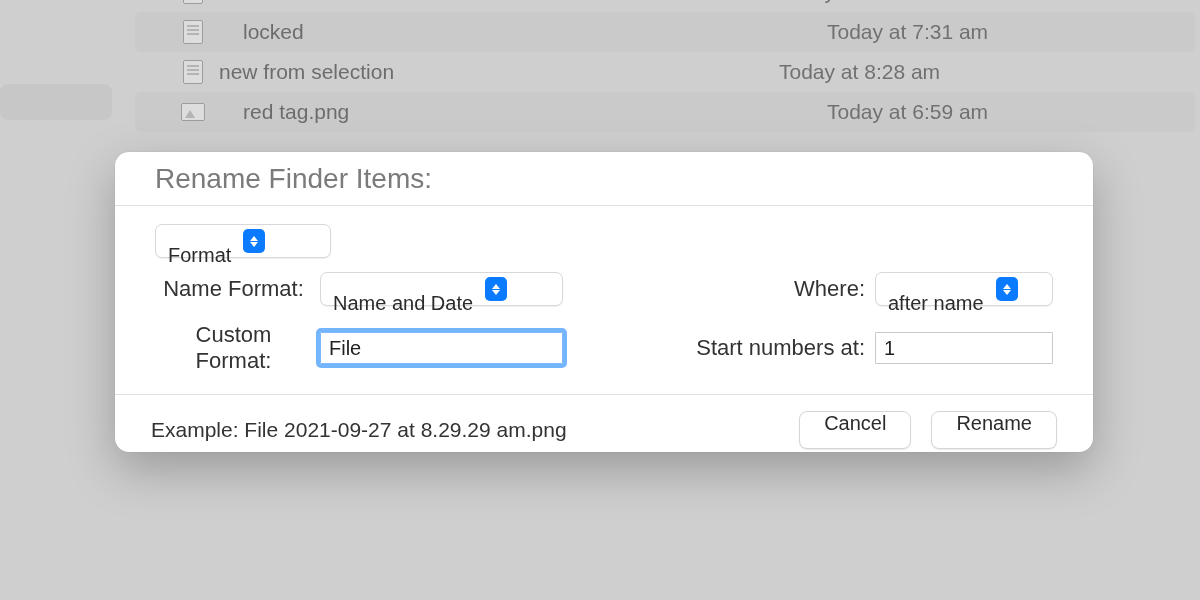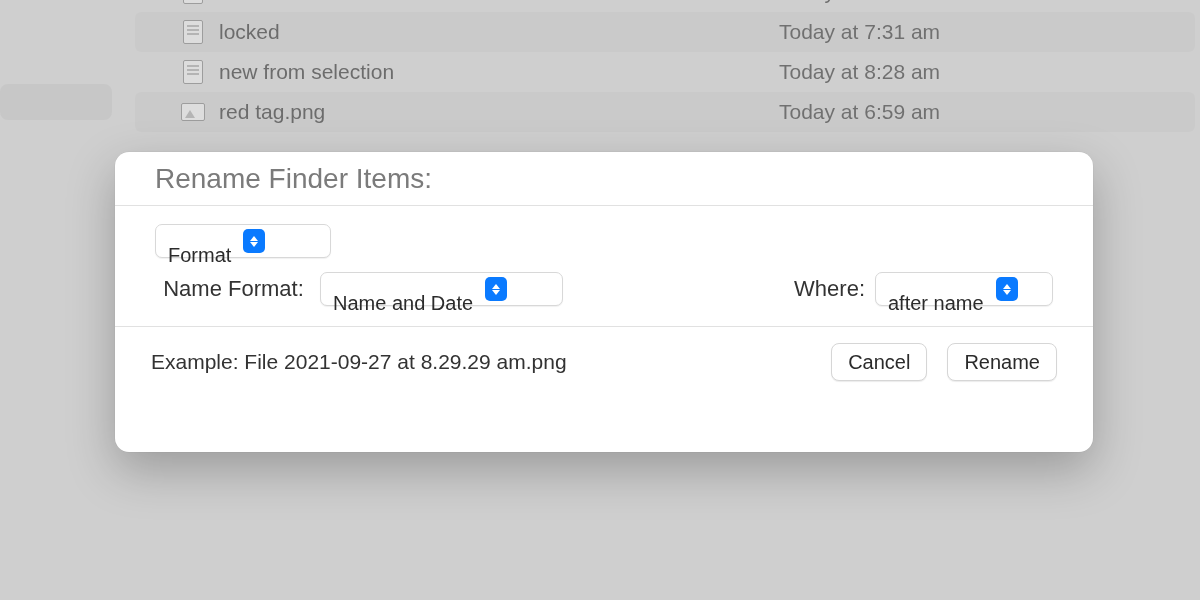--- a/index.html
+++ b/index.html
@@ -9,21 +9,21 @@
   
   .sidebar-ghost { position: absolute; left: 0; top: 0; width: 30px; height: 600px; }
   .sidebar-ghost .sel { position:absolute; left:0; width:112px; height:36px; border-radius:8px; background: rgba(0,0,0,0.06); }
 
   
   .overlay { position: absolute; left:0; top:0; width:1200px; height:600px; background: rgba(180,180,180,0.45); }
 
   
   .filelist { position: absolute; left: 135px; top: -28px; width: 1060px; }
   .row { display: flex; align-items: center; height: 40px; padding-left: 46px; font-size: 21px; color: #323232; }
-  .row.alt { background: rgba(0,0,0,0.03); border-radius: 6px; }
+  .row.alt { background: rgba(0,0,0,0.03); border-radius: 6px; gap: 24px; }
   .row .icon { width: 24px; height: 24px; margin-right: 14px; display:flex; align-items:center; justify-content:center; }
   .row .name { flex: 0 0 560px; }
   .row .date { color: #3a3a3a; font-size: 21px; }
   .doc-icon { width: 20px; height: 24px; border: 1.5px solid #8a8a8a; border-radius: 2px; background: #fff; position: relative; }
   .doc-icon::after { content:""; position:absolute; left:3px; top:4px; width:12px; height:2px; background:#b5b5b5; box-shadow: 0 4px 0 #b5b5b5, 0 8px 0 #b5b5b5; }
   .img-thumb { width:24px; height:18px; border:1.5px solid #8a8a8a; background:#fff; border-radius:2px; position:relative; }
   .img-thumb::after { content:""; position:absolute; left:3px; bottom:2px; width:0; height:0; border-left:5px solid transparent; border-right:5px solid transparent; border-bottom:8px solid #b5b5b5; }
 
   
   .sheet { position: absolute; left: 115px; top: 152px; width: 978px; height: 300px; background: #ffffff; border-radius: 14px; box-shadow: 0 18px 48px rgba(0,0,0,0.25), 0 0 0 0.5px rgba(0,0,0,0.05); overflow: hidden; }
@@ -47,21 +47,21 @@
   .textinput { height: 32px; border: 1px solid #c8c8c8; background: #fff; font-size: 20px; color: #222; padding: 0 8px; border-radius: 1px; }
   .textinput.focused { outline: 4px solid rgba(0,122,255,0.55); outline-offset: 0; border-color:#7fb6ff; }
   .w-format { width: 176px; }
   .w-nameformat { width: 243px; }
   .w-where { width: 178px; }
   .w-custom { width: 243px; }
   .w-start { width: 178px; }
 
   .sheet-footer { height: 70px; display: flex; align-items: center; padding: 0 36px; }
   .example { font-size: 21px; color: #333; }
-  .btn { height: 38px; padding: 0 16px; border-radius: 8px; border: 1px solid #d6d6d6; background: #ffffff; font-size: 20px; color: #2b2b2b; box-shadow: 0 1px 1px rgba(0,0,0,0.08); cursor: default; display:inline-flex; align-items:center; justify-content:center; }
+  .btn { height: 38px; padding: 0 24px; border-radius: 8px; border: 1px solid #d6d6d6; background: #ffffff; font-size: 20px; color: #2b2b2b; box-shadow: 0 1px 1px rgba(0,0,0,0.08); cursor: default; display:inline-flex; justify-content:center; }
   .btn + .btn { margin-left: 20px; }
 </style>
 </head>
 <body>
 
 <div class="sidebar-ghost">
   <div class="sel" style="top:84px;"></div>
 </div>
 
 <div class="filelist">
@@ -125,20 +125,27 @@
       <div class="lbl lbl-col2">Where:</div>
       <div class="select w-where">
         <span class="sel-text">after name</span>
         <span class="sel-arrows">
             <span class="tri-up"></span>
             <span class="tri-dn"></span>
           </span>
       </div>
     </div>
 
+    <div class="body-row">
+      <div class="lbl lbl-col1">Custom Format:</div>
+      <input class="textinput focused w-custom" value="File" style="">
+      <div class="spacer-flex"></div>
+      <div class="lbl lbl-col2">Start numbers at:</div>
+      <input class="textinput w-start" value="1" style="">
+    </div>
   </div>
   <div class="sheet-footer">
     <div class="example">Example: File 2021-09-27 at 8.29.29 am.png</div>
     <div class="spacer-flex"></div>
     <div class="btn">
         <span>Cancel</span>
       </div>
     <div class="btn">
         <span>Rename</span>
       </div>

